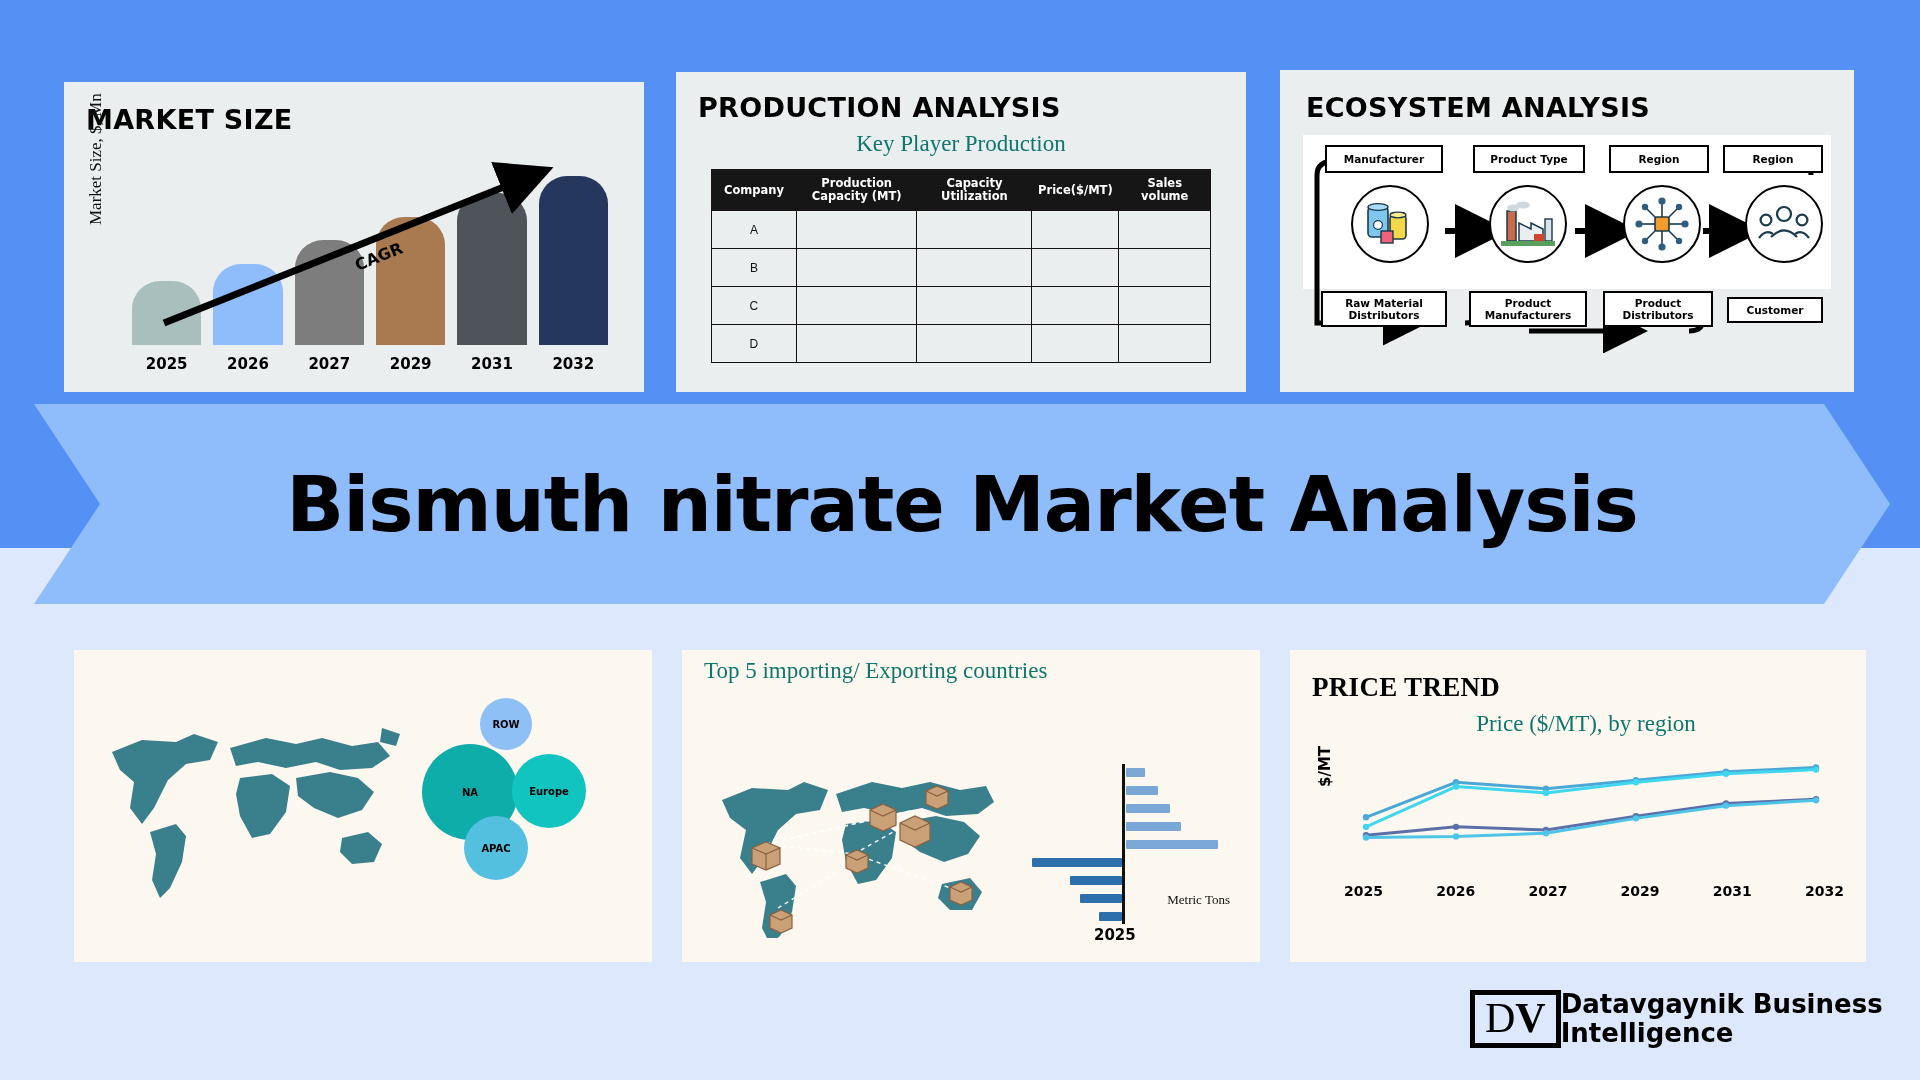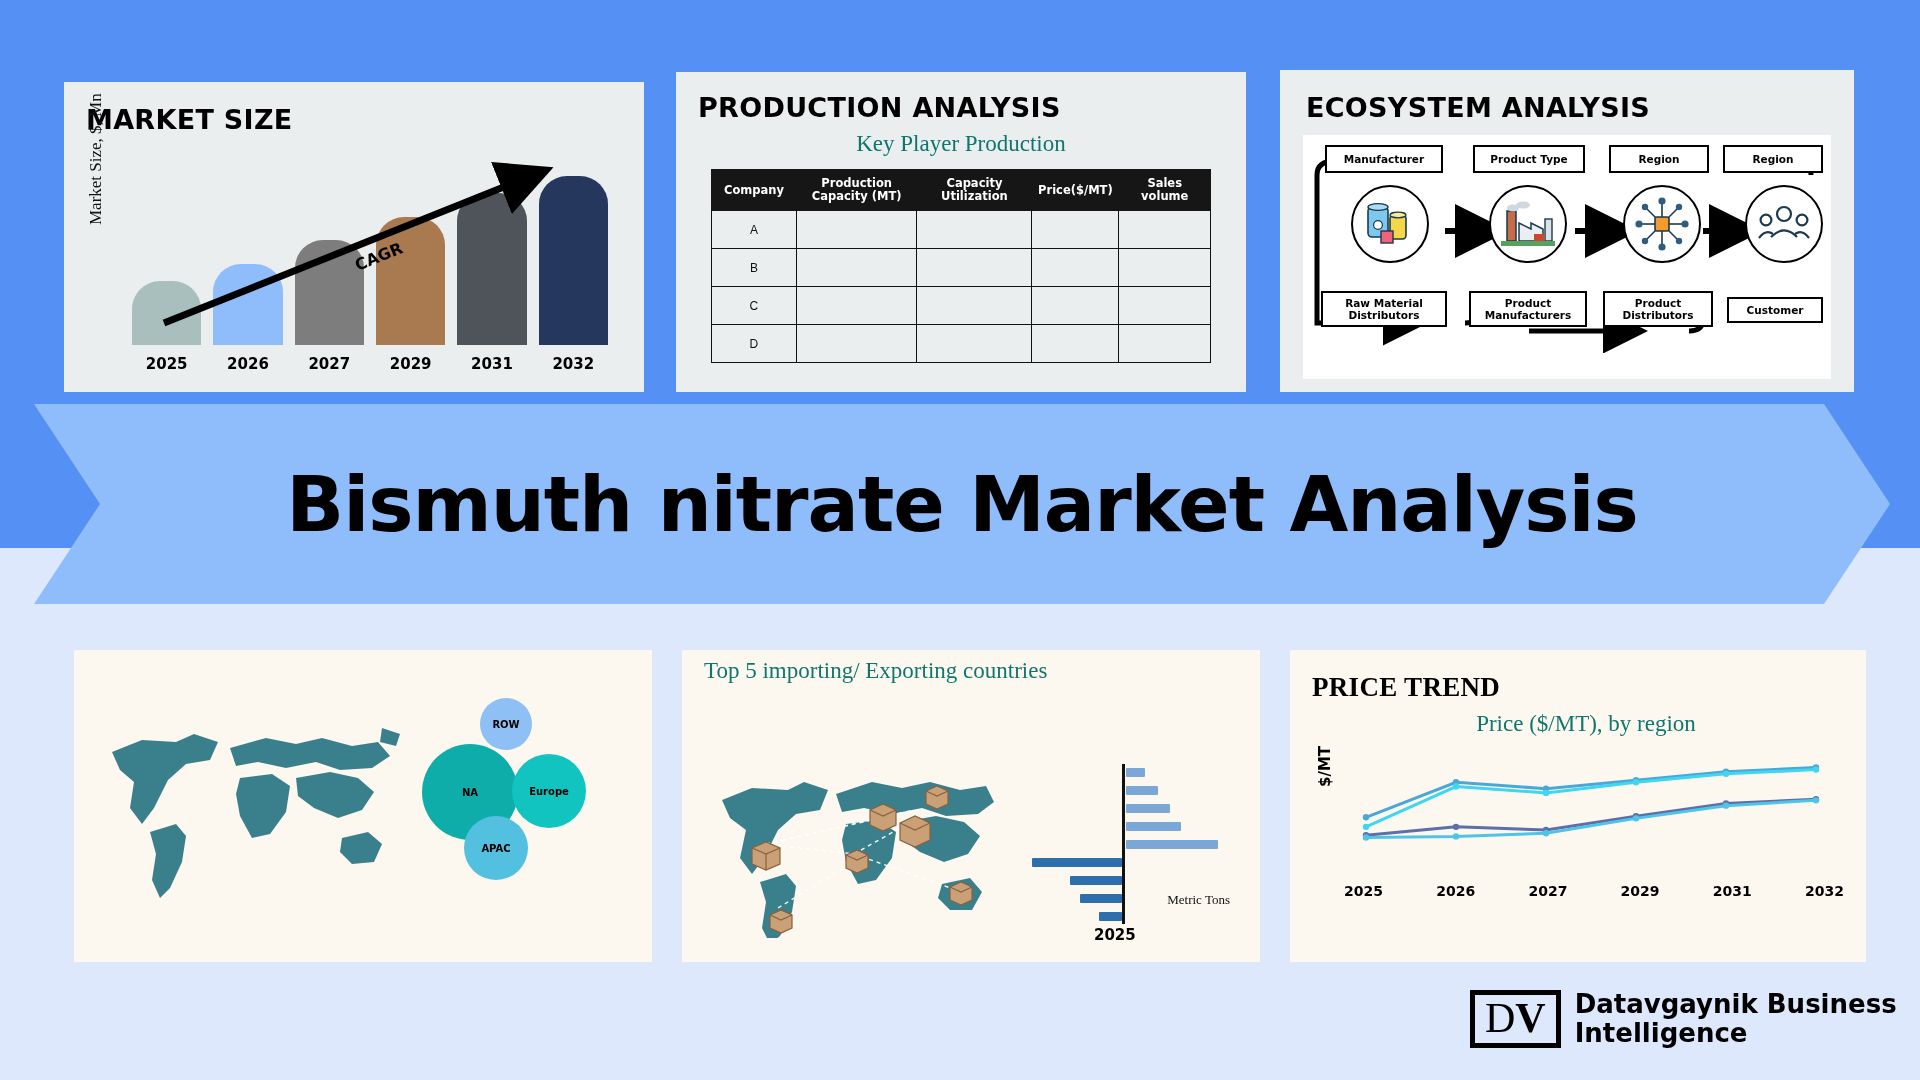--- a/index.html
+++ b/index.html
@@ -102,21 +102,21 @@
     padding: 7px 3px; border: 1.5px solid #161616; line-height: 1.15;
     font-family: "DejaVu Sans", sans-serif;
   }
   .pa-table td {
     border: 1.5px solid #111; height: 38px; font-size: 12px; color: #111;
     text-align: center; font-family: "Liberation Sans", sans-serif;
   }
 
   
   .eco-wrap {
-    margin: 12px auto 0 auto; width: 528px; height: 244px;
+    margin: 12px auto 0 auto; width: 528px; height: 154px;
     background: #fff; position: relative;
   }
   .eco-box {
     position: absolute; background: #fff; border: 2.5px solid #000;
     font-size: 10.5px; font-weight: 700; color: #000; text-align: center;
     display: flex; align-items: center; justify-content: center;
     line-height: 1.15; font-family: "DejaVu Sans", sans-serif;
   }
   .eco-circle {
     position: absolute; border: 2.5px solid #000; border-radius: 50%;
@@ -156,21 +156,21 @@
     font-size: 15px; font-weight: 800; color: #000;
     font-family: "DejaVu Sans", sans-serif; white-space: nowrap;
   }
   .pt-years {
     position: absolute; left: 54px; right: 22px; bottom: -6px;
     display: flex; justify-content: space-between;
   }
   .pt-year { font-size: 14px; font-weight: 700; color: #000; font-family: "DejaVu Sans", sans-serif; }
 
   
-  .logo { position: absolute; left: 1455px; top: 990px; display: flex; align-items: center; gap: 14px; z-index: 7; padding-left: 15px; }
+  .logo { position: absolute; left: 1455px; top: 990px; display: flex; align-items: center; z-index: 7; padding-left: 15px; }
   .logo-mark {
     border: 5px solid #000; padding: 2px 10px 4px 10px;
     font-family: "Liberation Serif", serif; font-size: 42px; color: #000;
     line-height: 1;
   }
   .logo-mark b { font-weight: 700; }
   .logo-text {
     font-size: 26px; font-weight: 800; color: #000; line-height: 1.12;
     font-family: "DejaVu Sans", sans-serif;
   }

